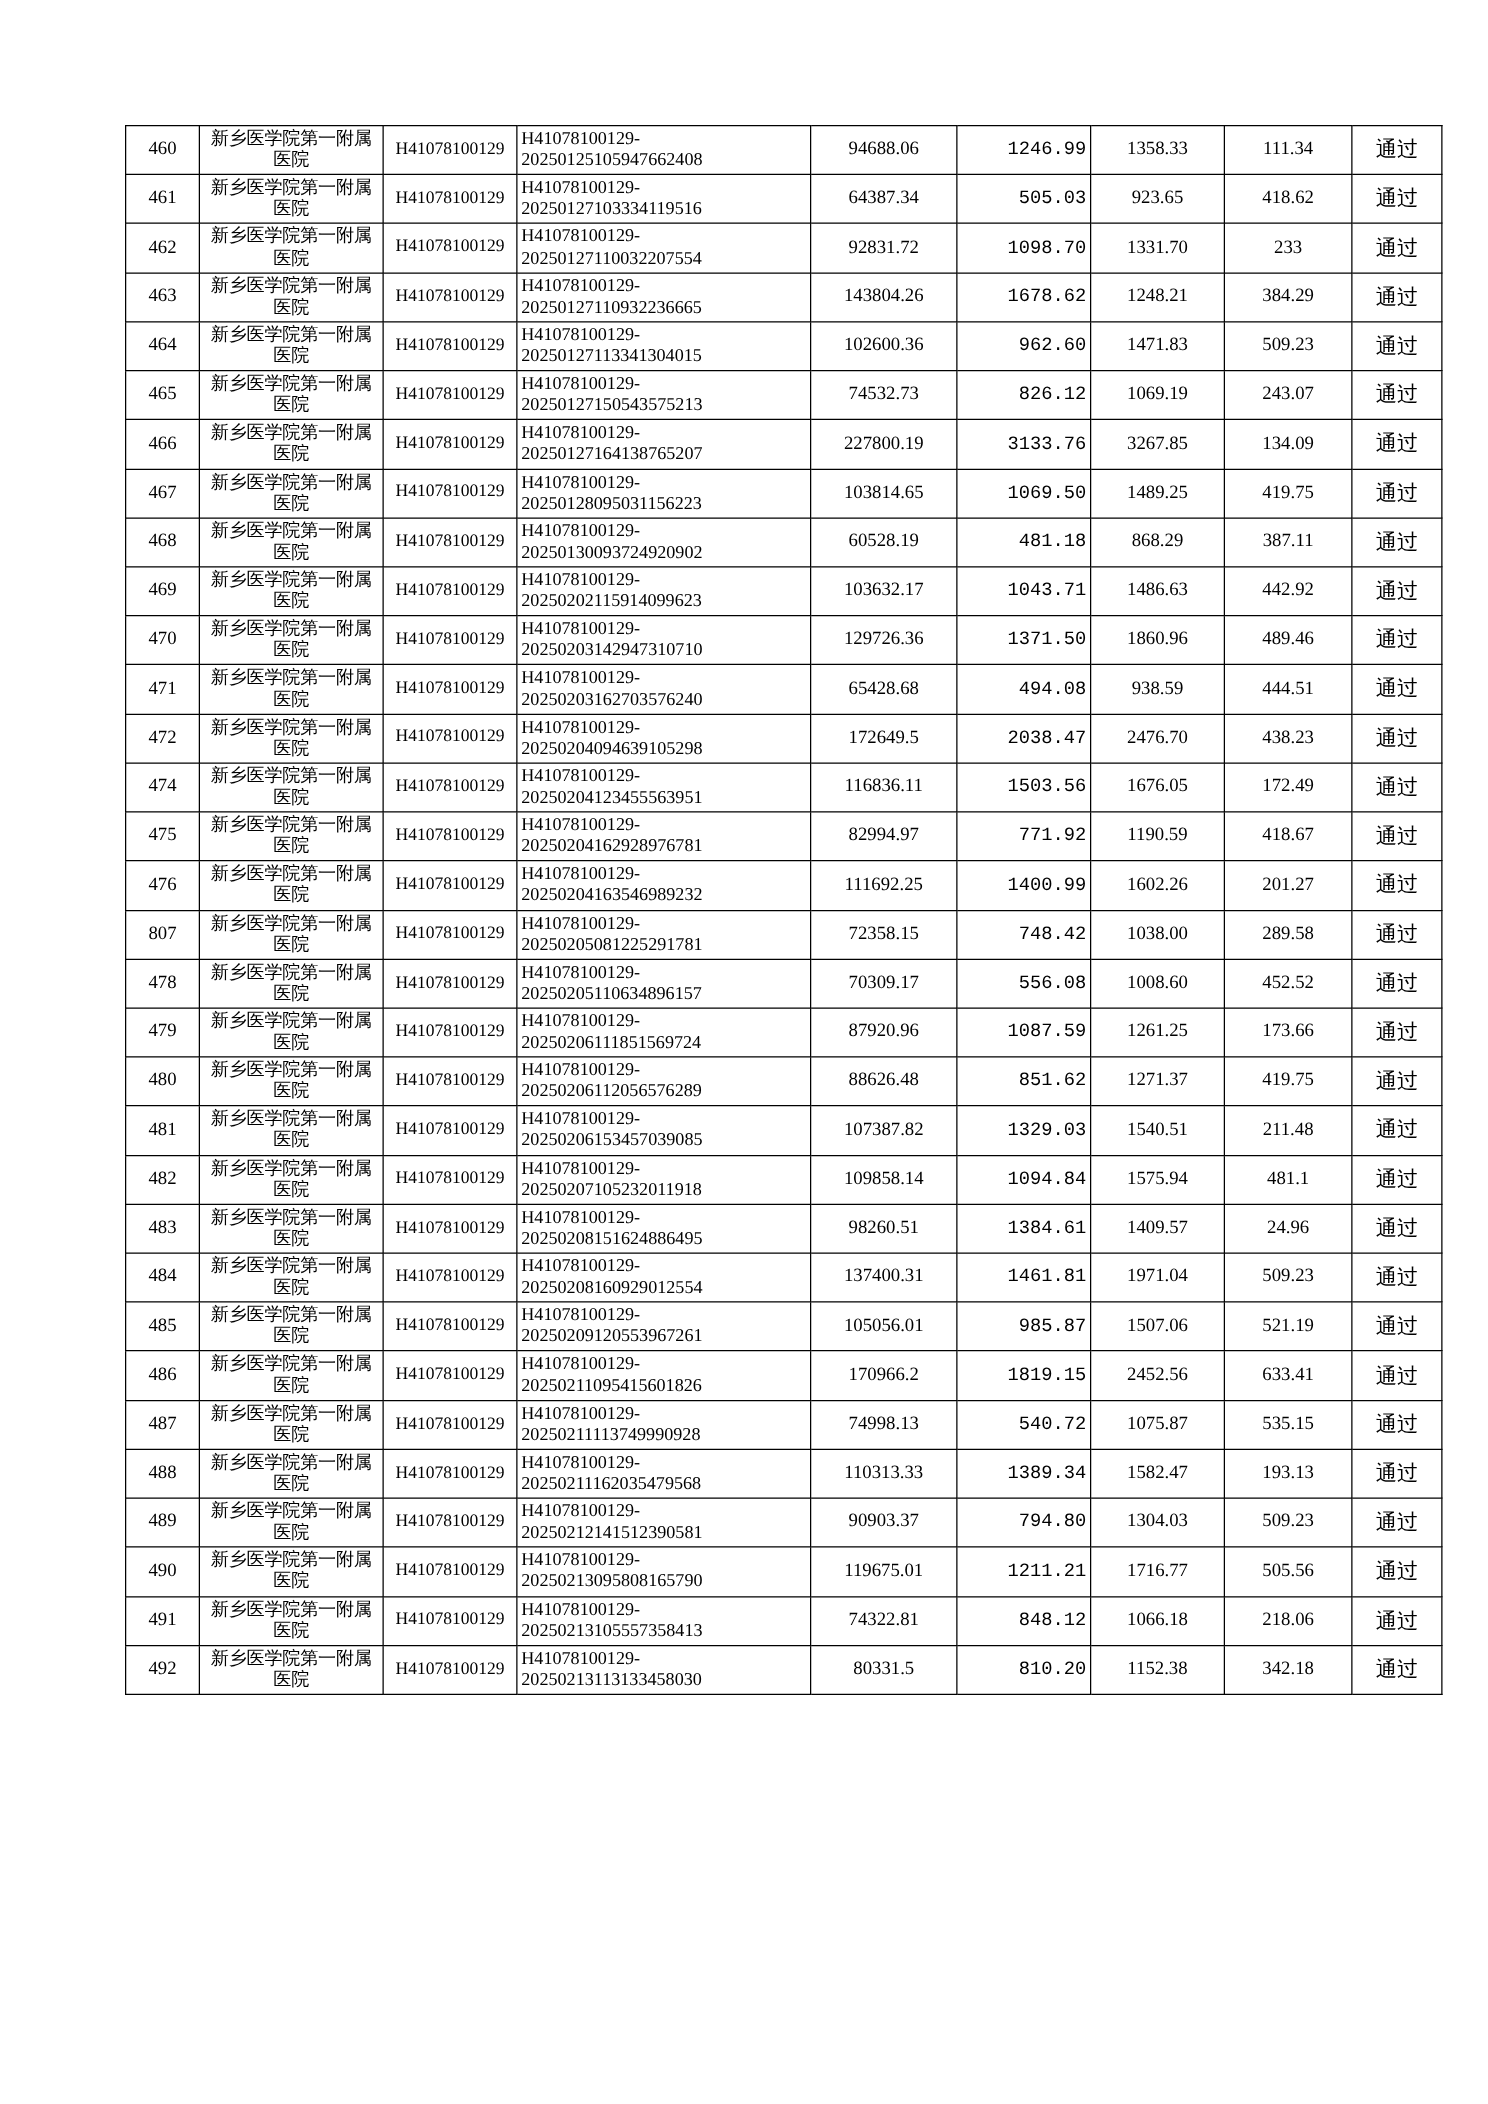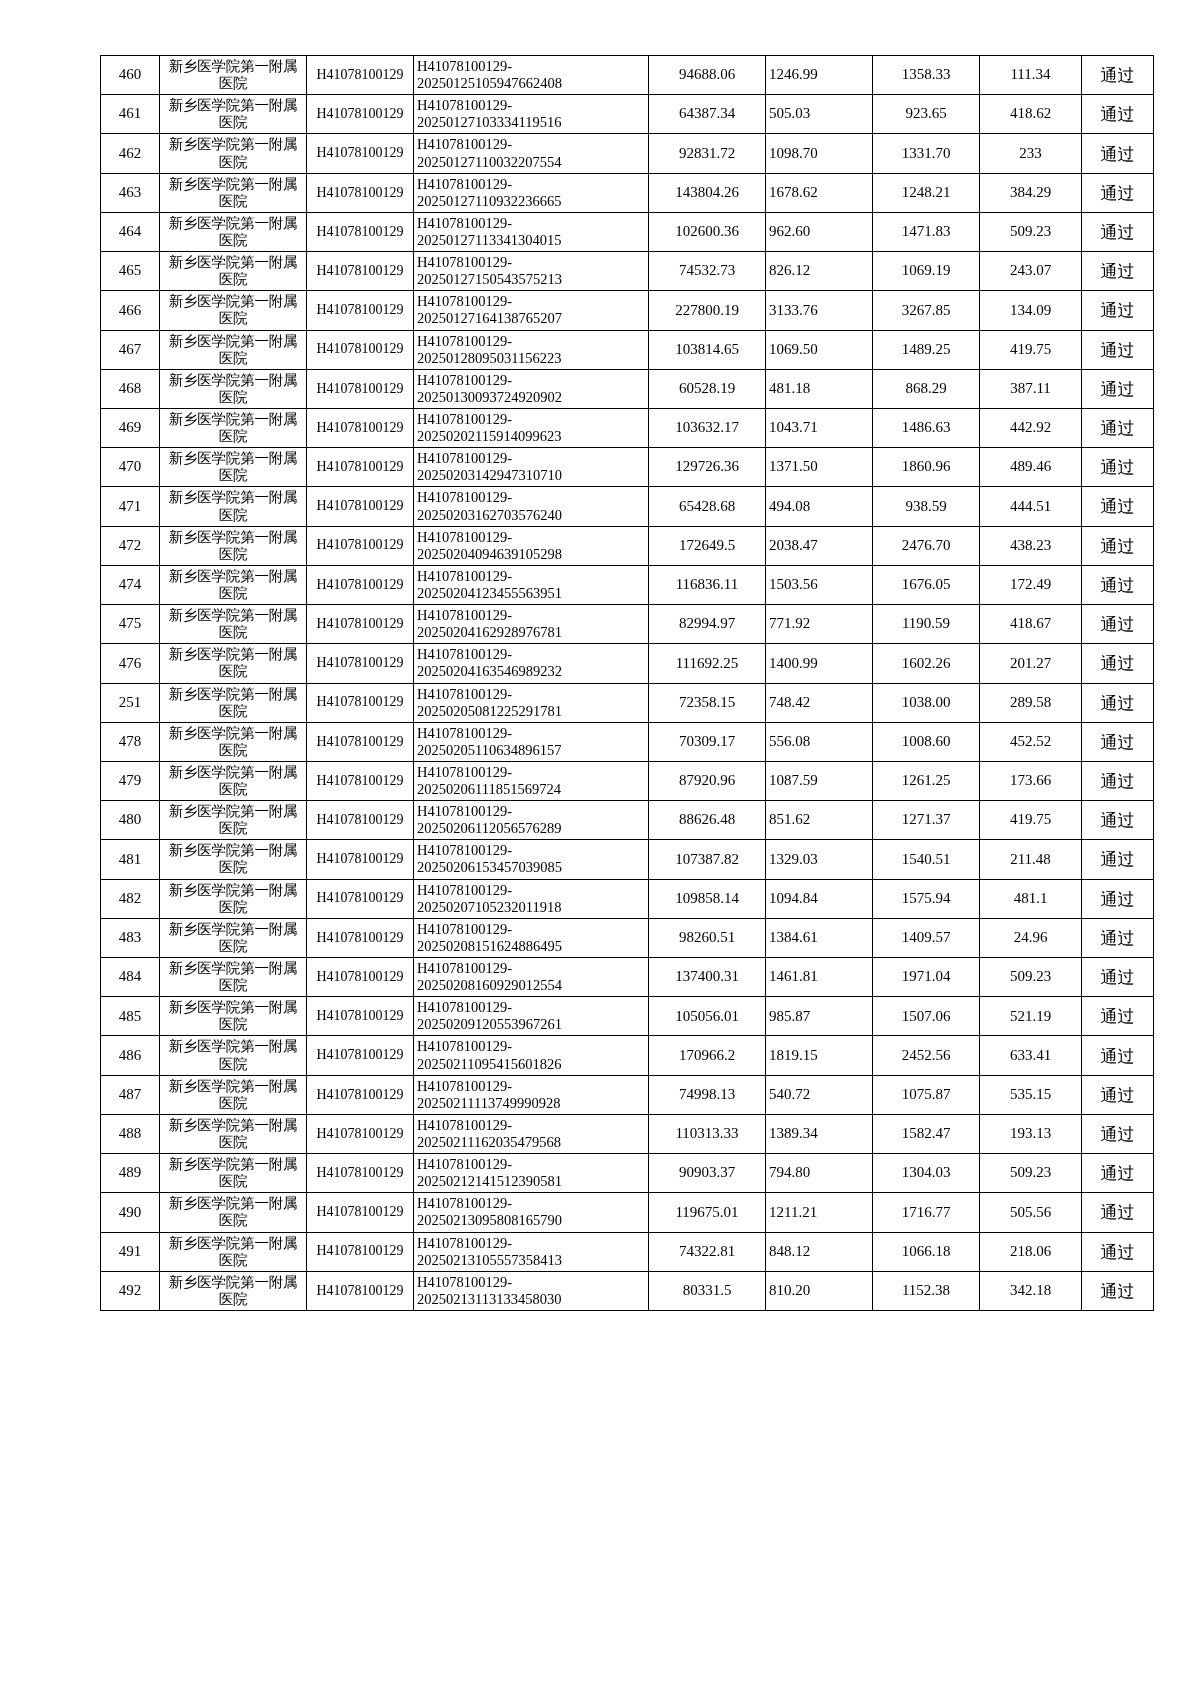--- a/index.html
+++ b/index.html
@@ -11,41 +11,41 @@
     width: 1190px;
     height: 1683px;
     font-family: "Liberation Serif", serif;
     color: #000000;
   }
   .page {
     position: relative;
     width: 1190px;
     height: 1581px;
     box-sizing: border-box;
-    padding: 55px 100px 0 100px;
+    padding: 100px 100px 0 100px;
   }
   table.data-table {
     border-collapse: collapse;
     table-layout: fixed;
     width: 990px;
     font-size: 15px;
   }
   table.data-table td {
     border: 1px solid #000000;
     padding: 2px 3px;
     vertical-align: middle;
     line-height: 1.18;
     overflow: hidden;
   }
   .c-idx     { width: 52px;  text-align: center; font-family: "Liberation Serif", serif; }
   .c-org     { width: 140px; text-align: center;   font-family: "DejaVu Sans", sans-serif; font-size: 14.5px; letter-spacing: -0.2px; }
   .c-code    { width: 100px; text-align: center; font-family: "Liberation Serif", serif; font-size: 14px; }
   .c-serial  { width: 228px; text-align: left; font-family: "Liberation Serif", serif; font-size: 14.5px; }
   .c-num1    { width: 110px; text-align: center; font-family: "Liberation Serif", serif; }
-  .c-num2    { width: 100px; text-align: left; font-family: Liberation Serif, serif; }
+  .c-num2    { width: 100px; text-align: right; font-family: Liberation Mono, monospace; }
   .c-num3    { width: 100px; text-align: center; font-family: "Liberation Serif", serif; }
   .c-num4    { width: 95px;  text-align: center; font-family: "Liberation Serif", serif; }
   .c-status  { width: 65px;  text-align: center; font-family: "DejaVu Sans", sans-serif; font-size: 17px; margin-top: 12px; }
   .serial-line { display: block; white-space: nowrap; }
 </style>
 </head>
 <body>
 
 <div class="page">
   <table class="data-table">
@@ -268,21 +268,21 @@
             <span class="serial-line">H41078100129-</span>
             <span class="serial-line">20250204163546989232</span>
           </td>
           <td class="c-num1">111692.25</td>
           <td class="c-num2">1400.99</td>
           <td class="c-num3">1602.26</td>
           <td class="c-num4">201.27</td>
           <td class="c-status">通过</td>
         </tr>
         <tr>
-          <td class="c-idx">251</td>
+          <td class="c-idx">807</td>
           <td class="c-org">新乡医学院第一附属医院</td>
           <td class="c-code">H41078100129</td>
           <td class="c-serial">
             <span class="serial-line">H41078100129-</span>
             <span class="serial-line">20250205081225291781</span>
           </td>
           <td class="c-num1">72358.15</td>
           <td class="c-num2">748.42</td>
           <td class="c-num3">1038.00</td>
           <td class="c-num4">289.58</td>

